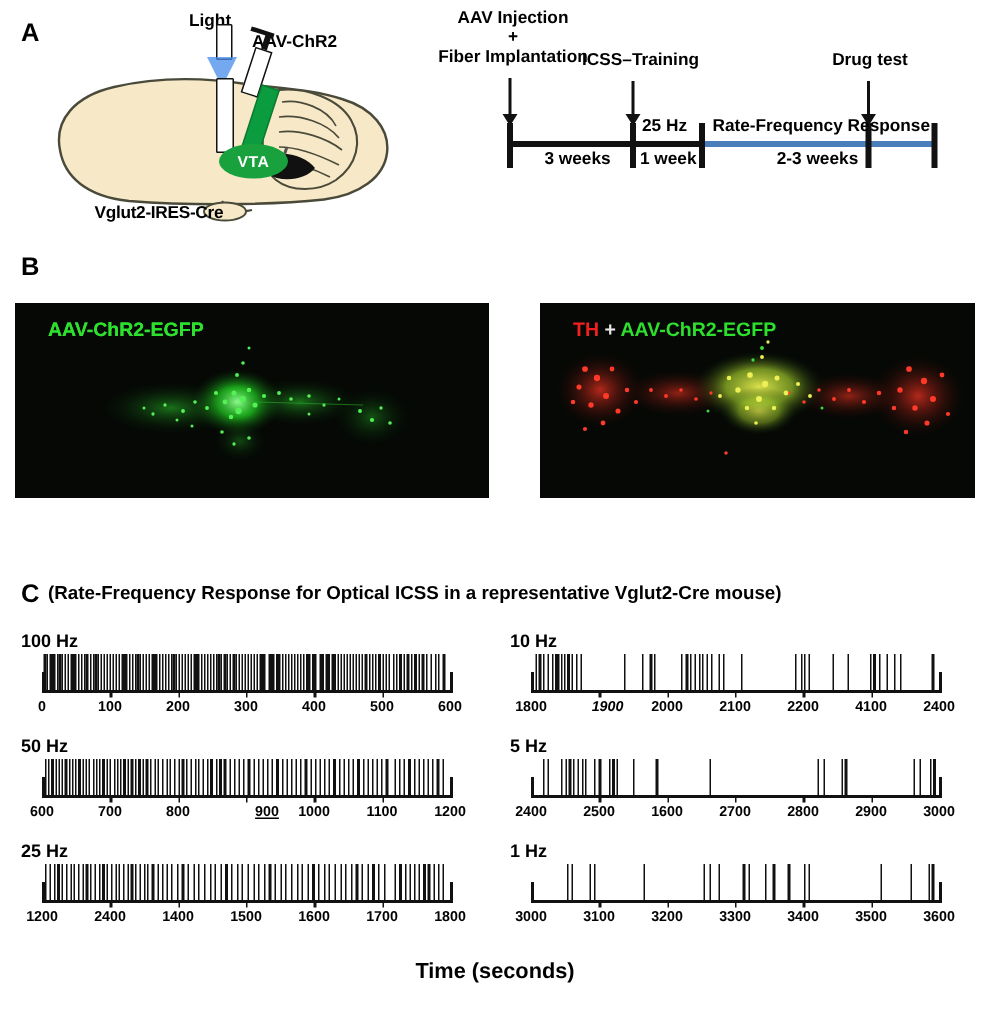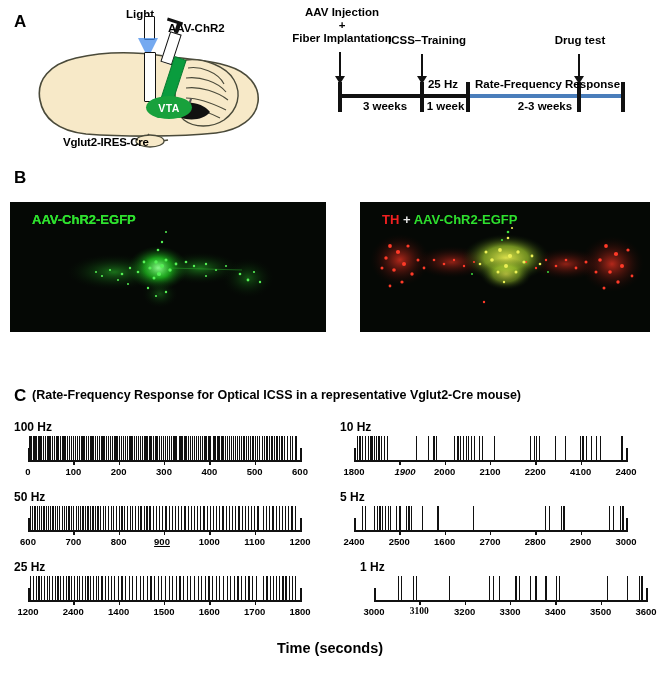--- a/index.html
+++ b/index.html
@@ -546,21 +546,21 @@
         <div class="tickline" style="left: 266.56px; height: 24px;"></div>
       </div>
     <div class="rb-axis"></div>
   <div class="rb-endcap" style="left: 14px;"></div>
       <div class="rb-axlab" style="left: 14px;">600</div>
       <div class="rb-axtick" style="left: 59.3333px;"></div>
       <div class="rb-axlab" style="left: 59.3333px;">700</div>
       <div class="rb-axtick" style="left: 104.667px;"></div>
       <div class="rb-axlab" style="left: 104.667px;">800</div>
       <div class="rb-axtick" style="left: 150px;"></div>
-      <div class="rb-axlab" style="left: 148px; text-decoration: underline;">900</div>
+      <div class="rb-axlab" style="left: 164px; text-decoration: underline;">900</div>
       <div class="rb-axtick" style="left: 195.333px;"></div>
       <div class="rb-axlab" style="left: 195.333px;">1000</div>
       <div class="rb-axtick" style="left: 240.667px;"></div>
       <div class="rb-axlab" style="left: 240.667px;">1100</div>
       <div class="rb-endcap" style="left: 286px;"></div>
       <div class="rb-axlab" style="left: 286px;">1200</div>
     </div>
 
   <div class="raster-block" id="rb2" style="left:14px;top:172px;">
     <div class="rb-label">25 Hz</div>
@@ -765,21 +765,21 @@
       <div class="rb-axtick" style="left: 150px;"></div>
       <div class="rb-axlab" style="left: 150px;">2700</div>
       <div class="rb-axtick" style="left: 195.333px;"></div>
       <div class="rb-axlab" style="left: 195.333px;">2800</div>
       <div class="rb-axtick" style="left: 240.667px;"></div>
       <div class="rb-axlab" style="left: 240.667px;">2900</div>
       <div class="rb-endcap" style="left: 286px;"></div>
       <div class="rb-axlab" style="left: 286px;">3000</div>
     </div>
 
-  <div class="raster-block" id="rb5" style="left:340px;top:172px;margin-left:20px;">
+  <div class="raster-block" id="rb5" style="left:340px;top:172px;">
     <div class="rb-label">1 Hz</div>
     <div class="rb-plot">
         <div class="tickline" style="left: 23.57px; height: 24px;"></div>
         <div class="tickline" style="left: 27.2px; height: 24px;"></div>
         <div class="tickline" style="left: 38.99px; height: 24px;"></div>
         <div class="tickline" style="left: 41.71px; height: 24px;"></div>
         <div class="tickline" style="left: 75.25px; height: 24px;"></div>
         <div class="tickline" style="left: 115.15px; height: 24px;"></div>
         <div class="tickline" style="left: 118.77px; height: 24px;"></div>
         <div class="tickline" style="left: 125.12px; height: 24px;"></div>
@@ -792,21 +792,21 @@
         <div class="tickline" style="left: 184.96px; height: 24px;"></div>
         <div class="tickline" style="left: 233.01px; height: 24px;"></div>
         <div class="tickline" style="left: 252.96px; height: 24px;"></div>
         <div class="tickline" style="left: 264.75px; height: 24px;"></div>
         <div class="tickline" style="left: 267.47px; height: 24px;"></div>
       </div>
     <div class="rb-axis"></div>
   <div class="rb-endcap" style="left: 14px;"></div>
       <div class="rb-axlab" style="left: 14px;">3000</div>
       <div class="rb-axtick" style="left: 59.3333px;"></div>
-      <div class="rb-axlab" style="left: 59.3333px; font-family: Liberation Serif, serif;">3100</div>
+      <div class="rb-axlab" style="left: 59.3333px;">3100</div>
       <div class="rb-axtick" style="left: 104.667px;"></div>
       <div class="rb-axlab" style="left: 104.667px;">3200</div>
       <div class="rb-axtick" style="left: 150px;"></div>
       <div class="rb-axlab" style="left: 150px;">3300</div>
       <div class="rb-axtick" style="left: 195.333px;"></div>
       <div class="rb-axlab" style="left: 195.333px;">3400</div>
       <div class="rb-axtick" style="left: 240.667px;"></div>
       <div class="rb-axlab" style="left: 240.667px;">3500</div>
       <div class="rb-endcap" style="left: 286px;"></div>
       <div class="rb-axlab" style="left: 286px;">3600</div>

